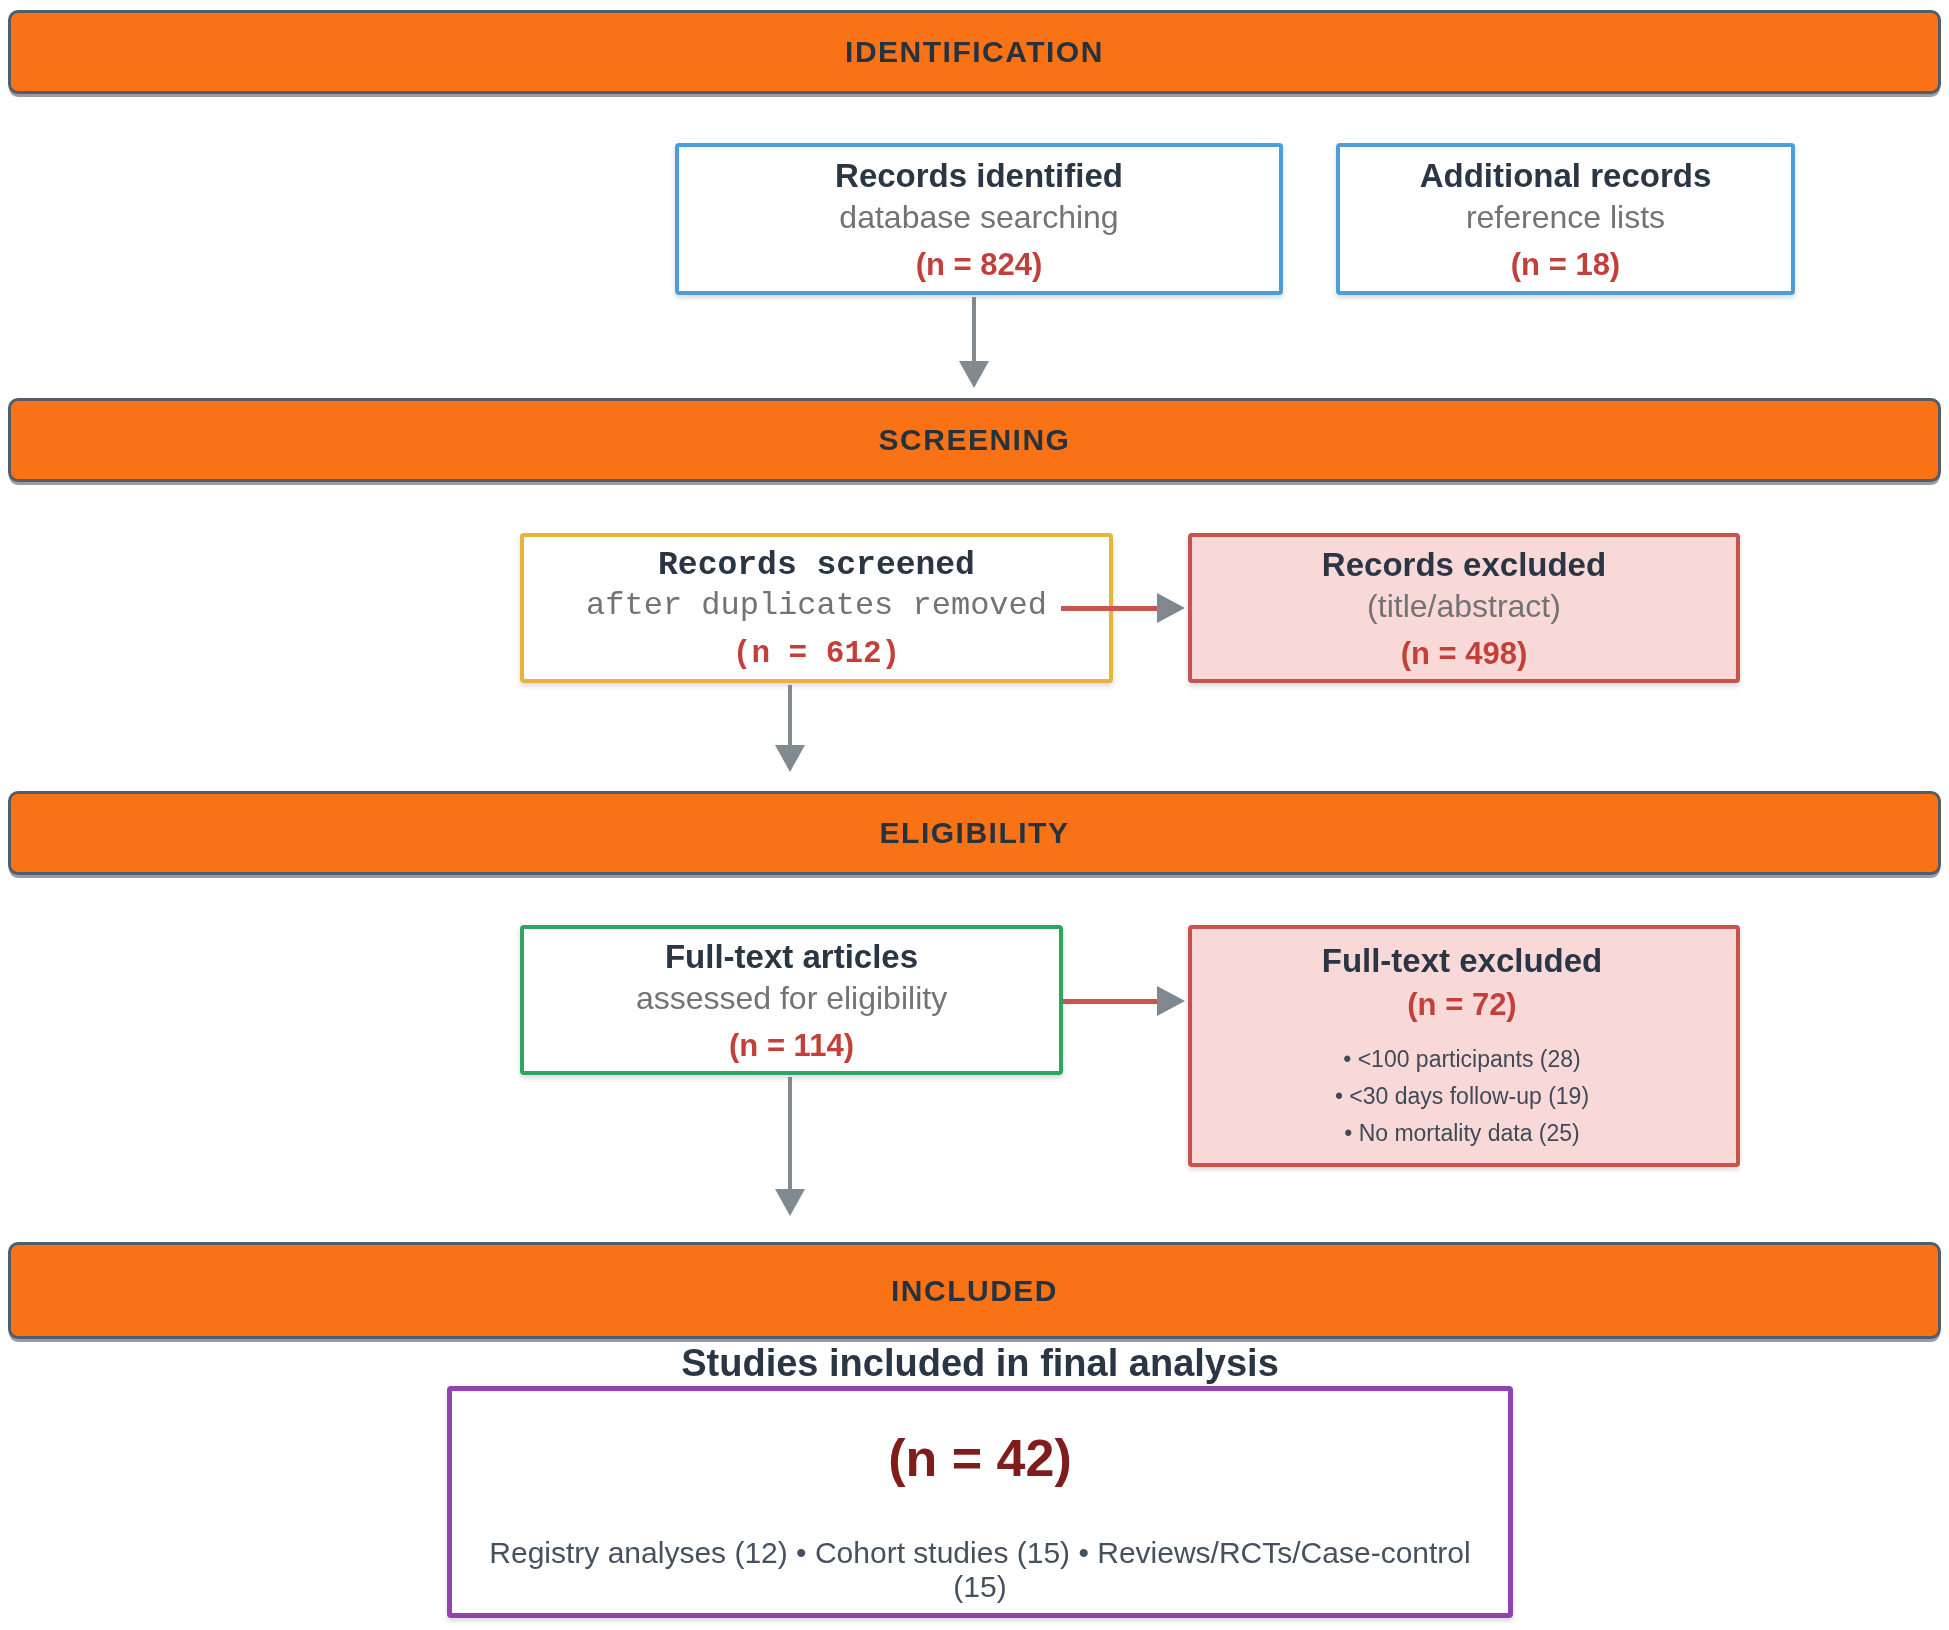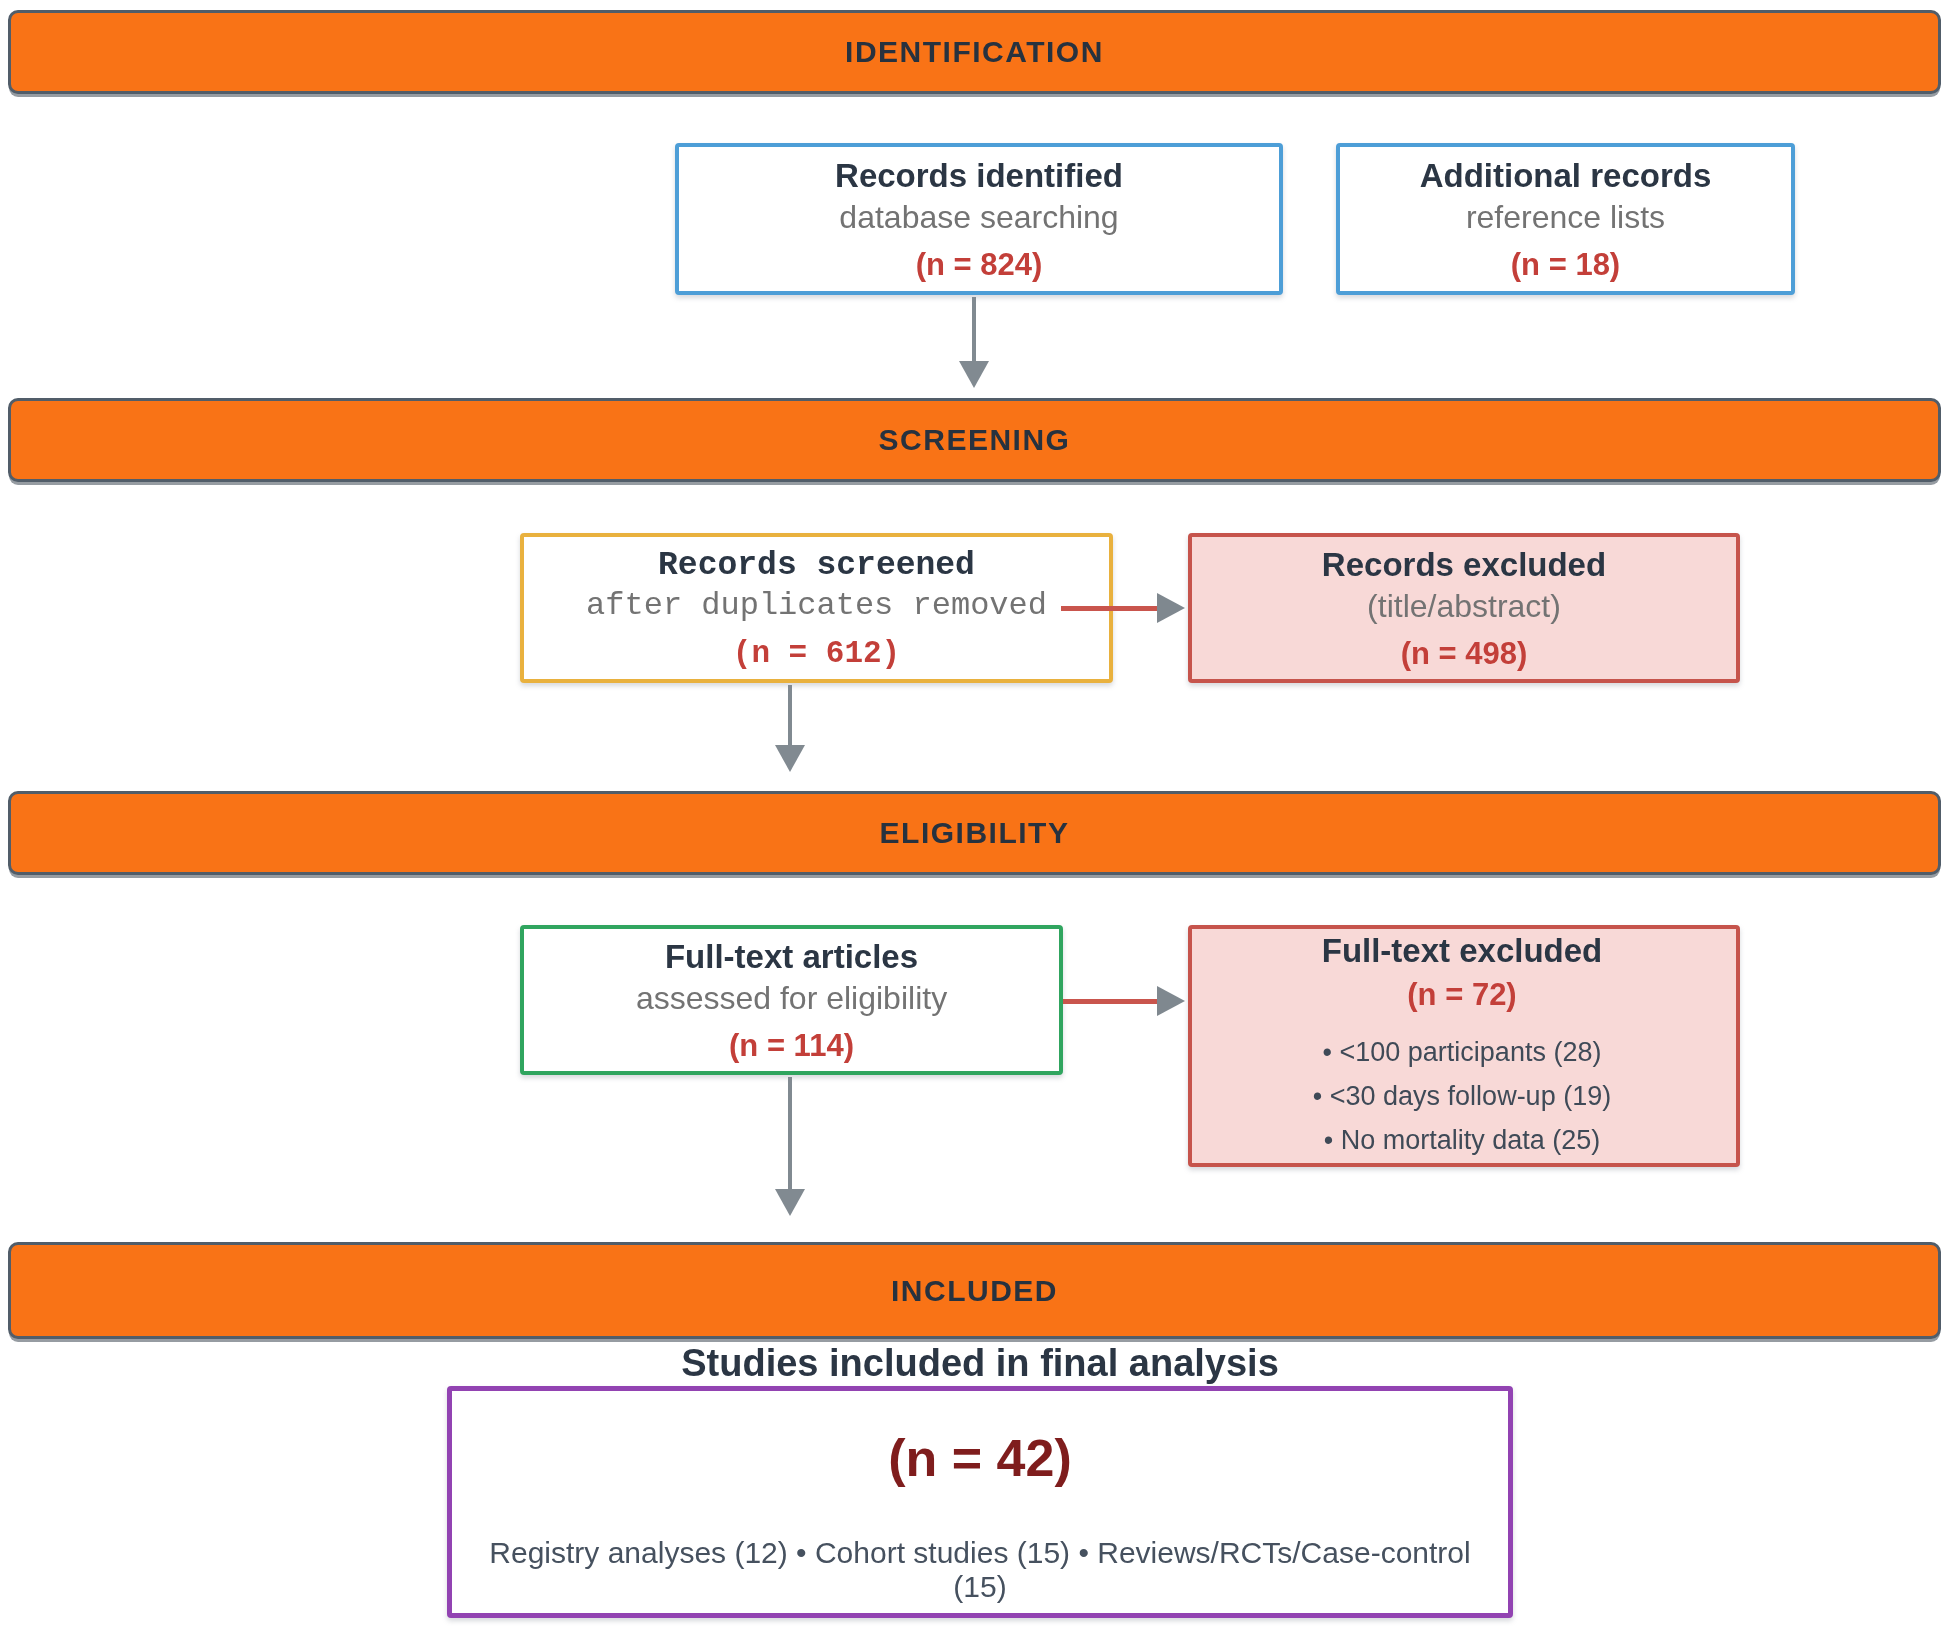--- a/index.html
+++ b/index.html
@@ -70,21 +70,21 @@
   .node .count {
     font-size: 31px;
     font-weight: bold;
     color: #c33f39;
     margin-top: 10px;
   }
   .node .reasons {
     margin-top: 18px;
   }
   .node .reason {
-    font-size: 27px;
+    font-size: 23px;
     color: #3f4a57;
     line-height: 1.62;
   }
 
   
   .node.final .title {
     font-size: 38px;
   }
   .node.final .count {
     font-size: 52px;

